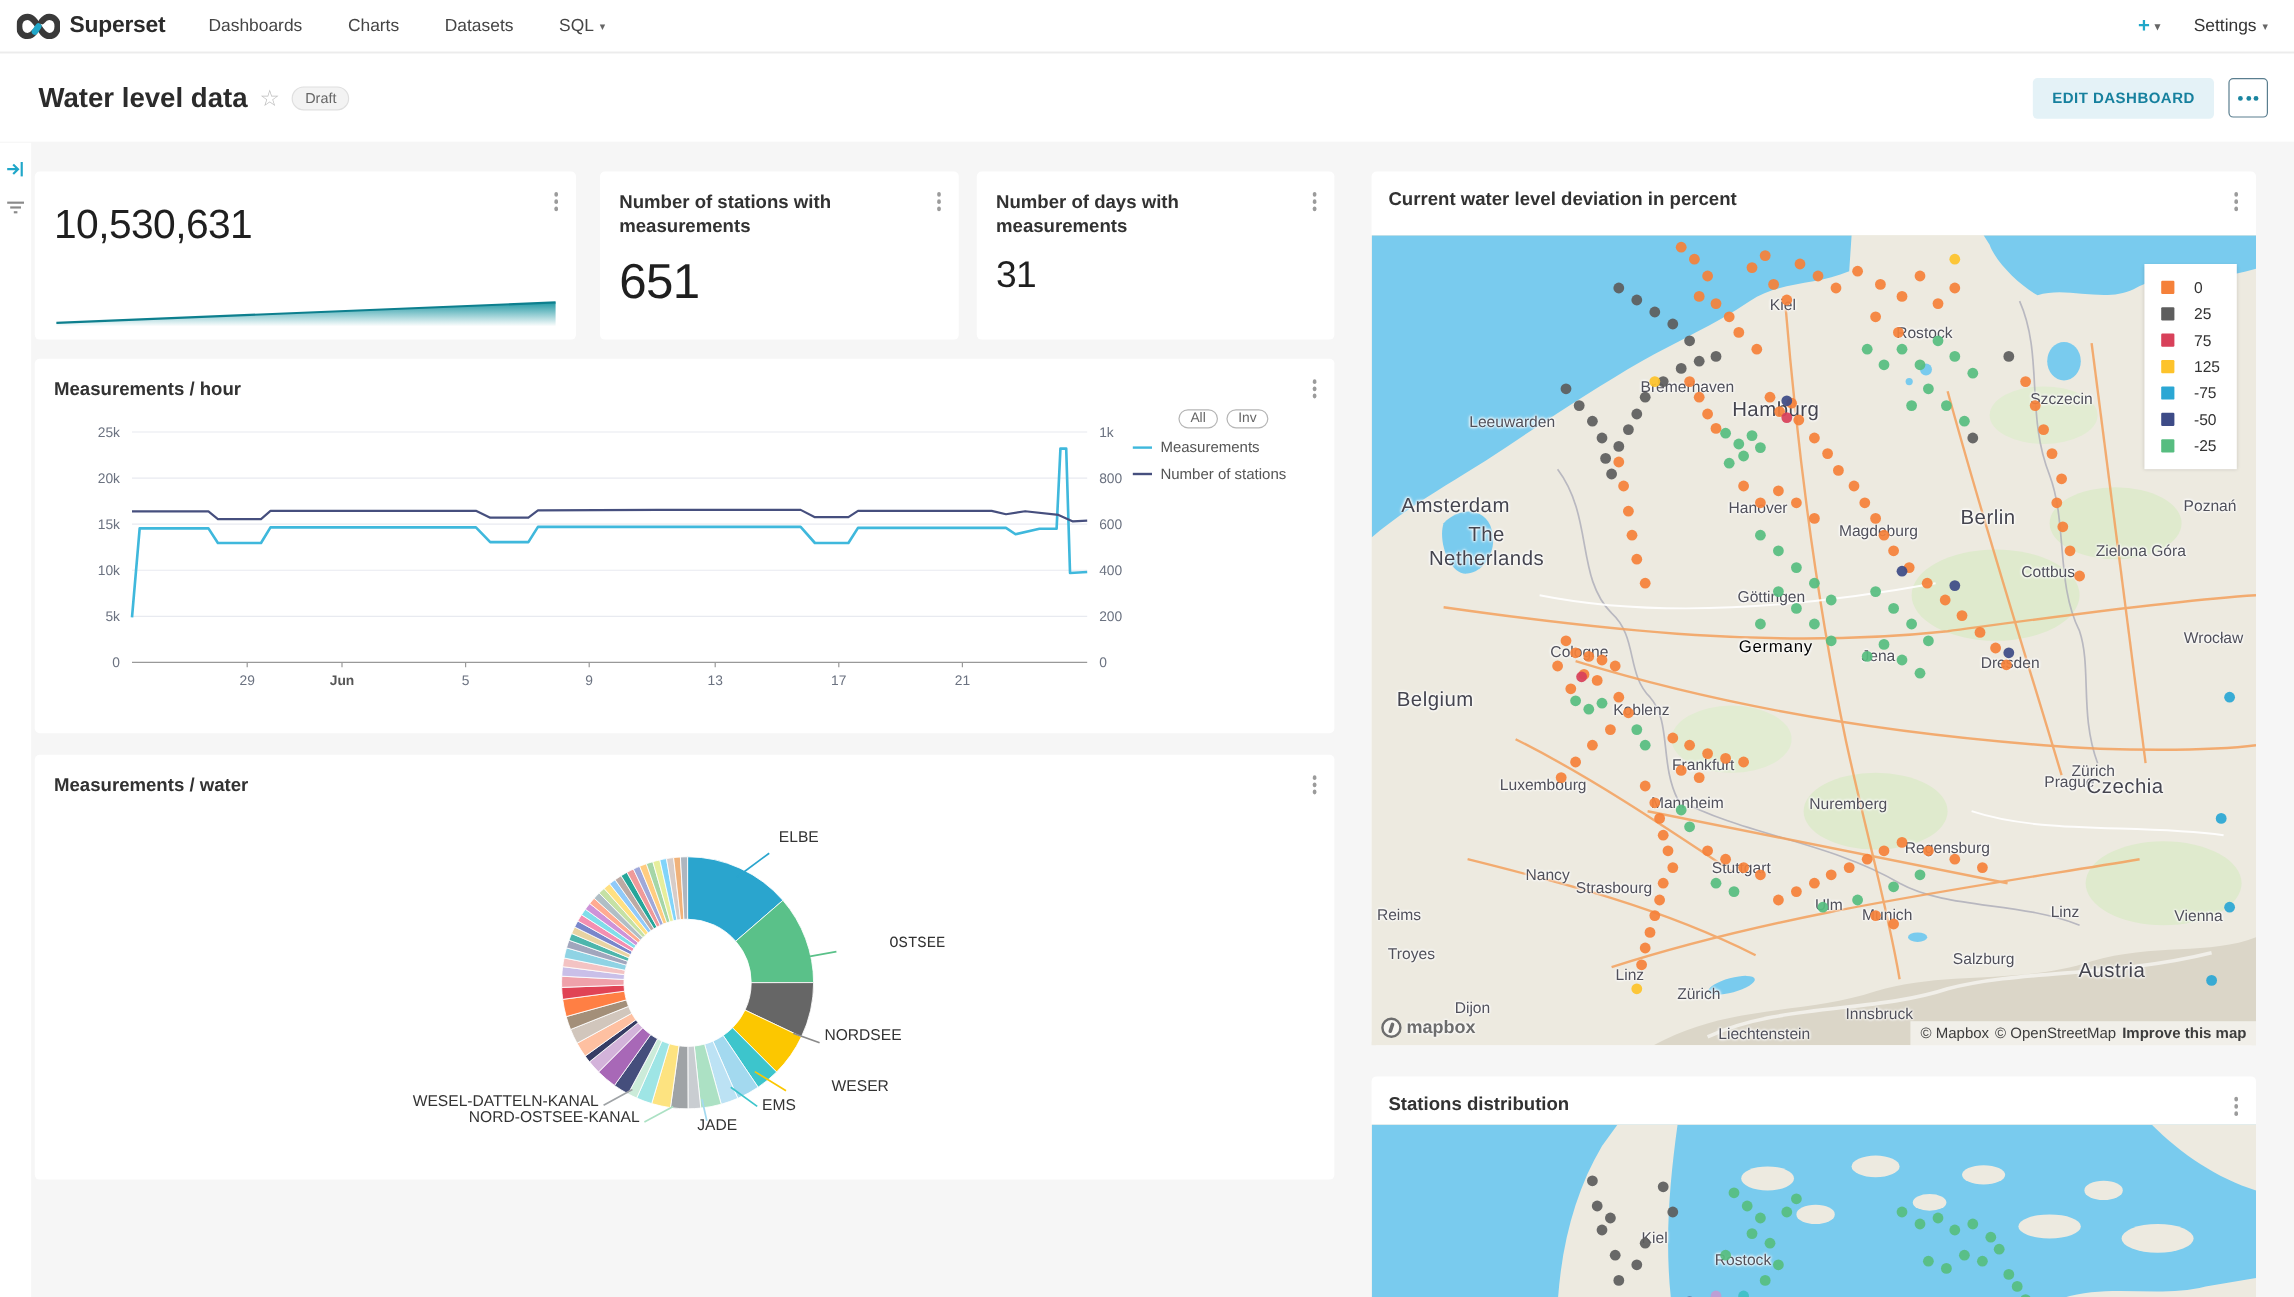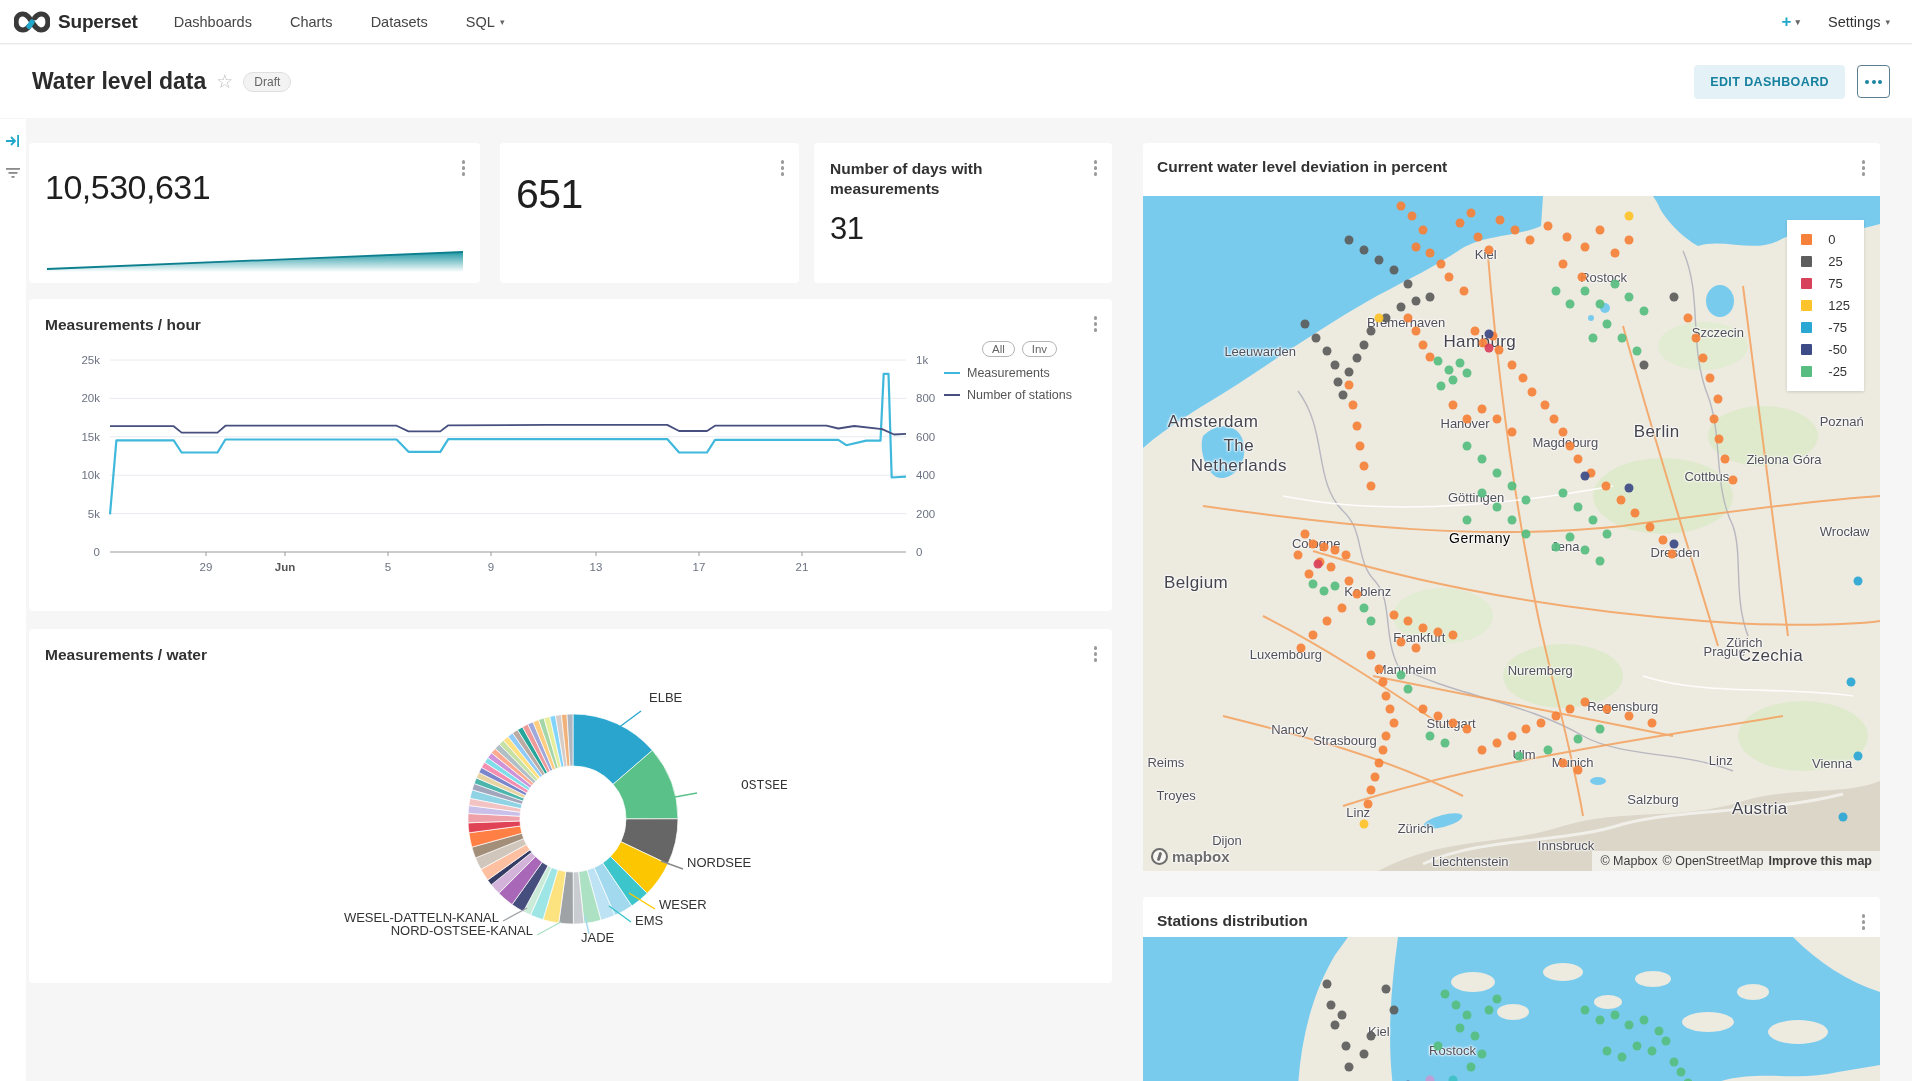--- a/index.html
+++ b/index.html
@@ -168,20 +168,21 @@
         <stop offset="0" stop-color="#16939F" stop-opacity="0.95"></stop>
         <stop offset="1" stop-color="#16939F" stop-opacity="0"></stop>
       </linearGradient>
     </defs>
     <path d="M2,22 L418,5 L418,25 L2,25 Z" fill="url(#sg)"></path>
     <path d="M2,22 L418,5" stroke="#0D7F8E" stroke-width="1.8" fill="none"></path>
   </svg>
 </div>
 
 <div class="card" id="kpi2">
+  <div class="card-title" style="padding-right:30px">Number of stations with measurements</div>
   <span class="kebab">
       <i></i>
       <i></i>
       <i></i>
     </span>
   <div class="kpi-value" style="font-size:41px;margin-top:12px">651</div>
 </div>
 
 <div class="card" id="kpi3">
   <div class="card-title" style="padding-right:30px">Number of days with measurements</div>
@@ -317,21 +318,21 @@
       <polyline points="626,280 600,264" fill="none" stroke="#FCC700" stroke-width="1.4"></polyline>
       <polyline points="602,293 580,277" fill="none" stroke="#3DC5CC" stroke-width="1.4"></polyline>
       <polyline points="560,305 556,287" fill="none" stroke="#A3D9EF" stroke-width="1.4"></polyline>
       <polyline points="508,306 532,293" fill="none" stroke="#ACE1C4" stroke-width="1.4"></polyline>
       <polyline points="474,292 498,279" fill="none" stroke="#9FA3A6" stroke-width="1.4"></polyline>
     </svg>
   <div id="donut-labels"></div>
 <span class="donut-label" style="left: 620px; top: 61px;">ELBE</span>
     <span class="donut-label" style="left: 712px; top: 149px; font-family: Liberation Mono, monospace;">OSTSEE</span>
     <span class="donut-label" style="left: 658px; top: 226px;">NORDSEE</span>
-    <span class="donut-label" style="left: 630px; top: 268px;">WESER</span>
+    <span class="donut-label" style="left: 664px; top: 268px;">WESER</span>
     <span class="donut-label" style="left: 606px; top: 284px;">EMS</span>
     <span class="donut-label" style="left: 552px; top: 301px;">JADE</span>
     <span class="donut-label ra" style="left: 504px; top: 294px;">NORD-OSTSEE-KANAL</span>
     <span class="donut-label ra" style="left: 470px; top: 281px;">WESEL-DATTELN-KANAL</span>
   </div>
 
 <div class="card" id="map-card">
   <div class="card-title">Current water level deviation in percent</div>
   <span class="kebab">
       <i></i>

